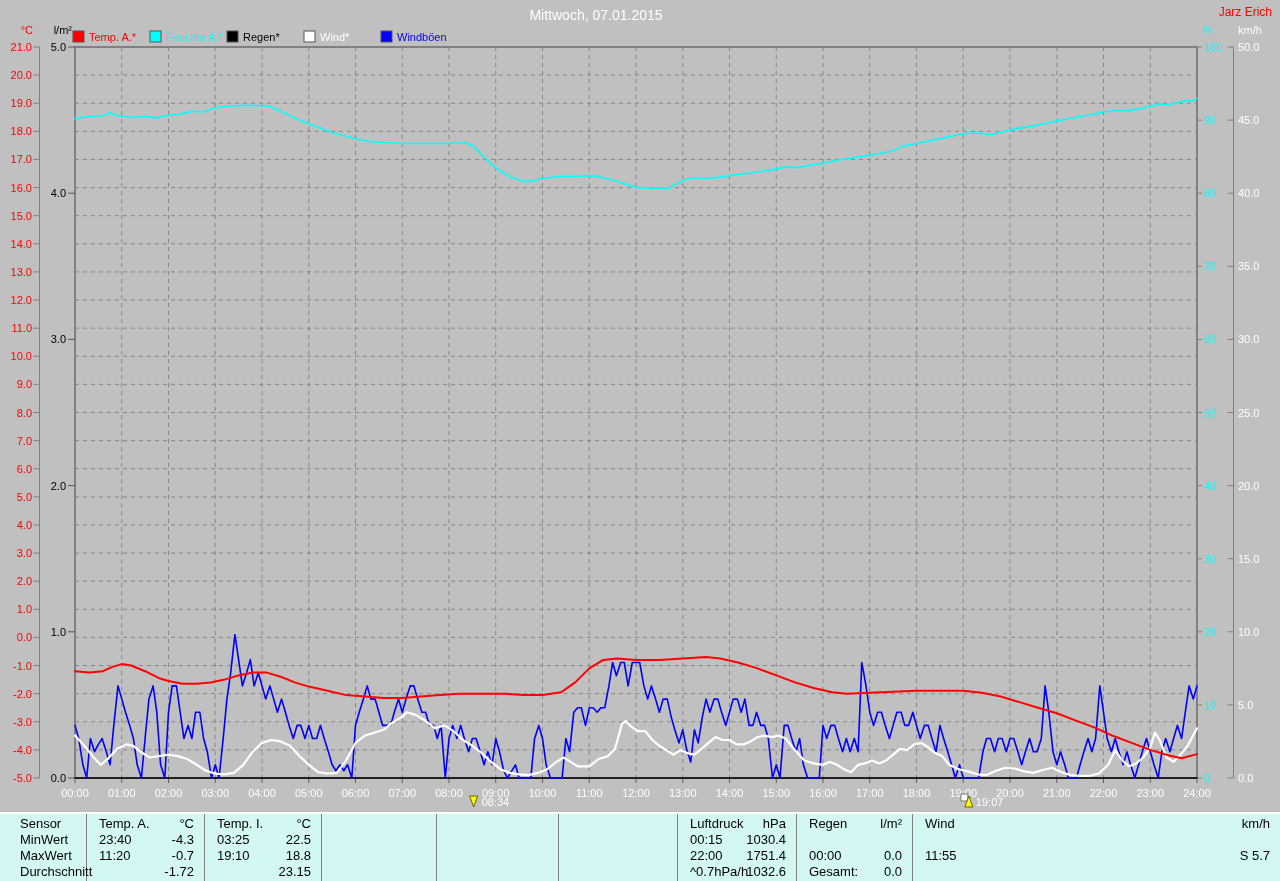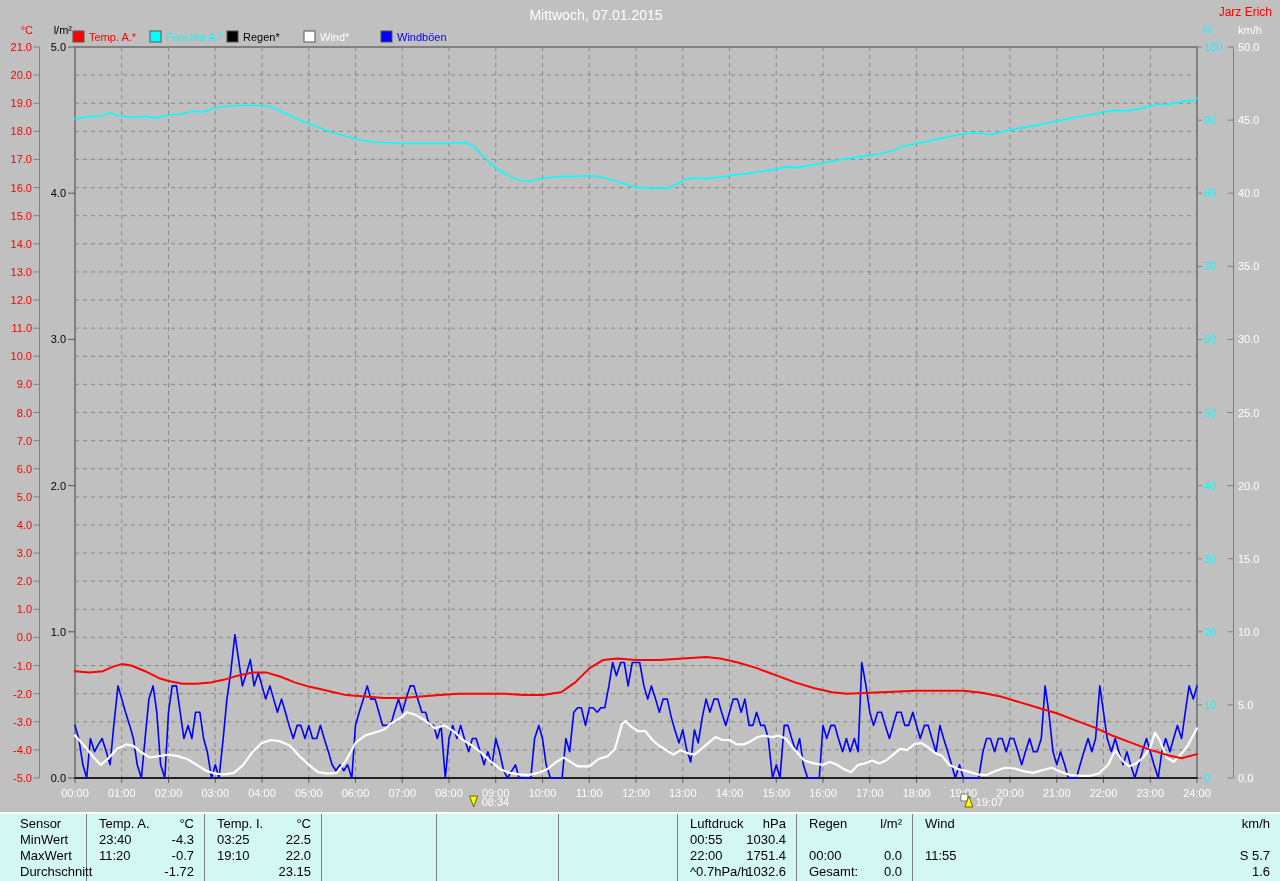--- a/index.html
+++ b/index.html
@@ -298,21 +298,21 @@
         <div class="trow" style="top: 2px;">
           <span class="tcell-l bold">Temp. I.</span>
           <span class="tcell-r bold">°C</span>
         </div>
         <div class="trow" style="top: 18px;">
           <span class="tcell-l">03:25</span>
           <span class="tcell-r">22.5</span>
         </div>
         <div class="trow" style="top: 34px;">
           <span class="tcell-l">19:10</span>
-          <span class="tcell-r">22.0</span>
+          <span class="tcell-r">18.8</span>
         </div>
         <div class="trow" style="top: 50px;">
           <span class="tcell-l"></span>
           <span class="tcell-r">23.15</span>
         </div>
       </div>
       <div class="tcol" style="left: 322px; width: 115px;">
         <div class="trow" style="top: 2px;">
           <span class="tcell-l bold"></span>
           <span class="tcell-r bold"></span>
@@ -365,21 +365,21 @@
           <span class="tcell-l"></span>
           <span class="tcell-r"></span>
         </div>
       </div>
       <div class="tcol" style="left: 678px; width: 119px;">
         <div class="trow" style="top: 2px;">
           <span class="tcell-l bold">Luftdruck</span>
           <span class="tcell-r bold">hPa</span>
         </div>
         <div class="trow" style="top: 18px;">
-          <span class="tcell-l">00:55</span>
+          <span class="tcell-l">00:15</span>
           <span class="tcell-r">1030.4</span>
         </div>
         <div class="trow" style="top: 34px;">
           <span class="tcell-l">22:00</span>
           <span class="tcell-r">1751.4</span>
         </div>
         <div class="trow" style="top: 50px;">
           <span class="tcell-l">^0.7hPa/h</span>
           <span class="tcell-r">1032.6</span>
         </div>
@@ -403,20 +403,16 @@
         </div>
       </div>
       <div class="tcol last" style="left: 913px; width: 367px;">
         <div class="trow" style="top: 2px;">
           <span class="tcell-l bold">Wind</span>
           <span class="tcell-r bold">km/h</span>
         </div>
         <div class="trow" style="top: 34px;">
           <span class="tcell-l">11:55</span>
           <span class="tcell-r">S 5.7</span>
-        </div>
-        <div class="trow" style="top: 50px;">
-          <span class="tcell-l"></span>
-          <span class="tcell-r">1.6</span>
         </div>
       </div>
     </div>
 </div>
 
 </body></html>

